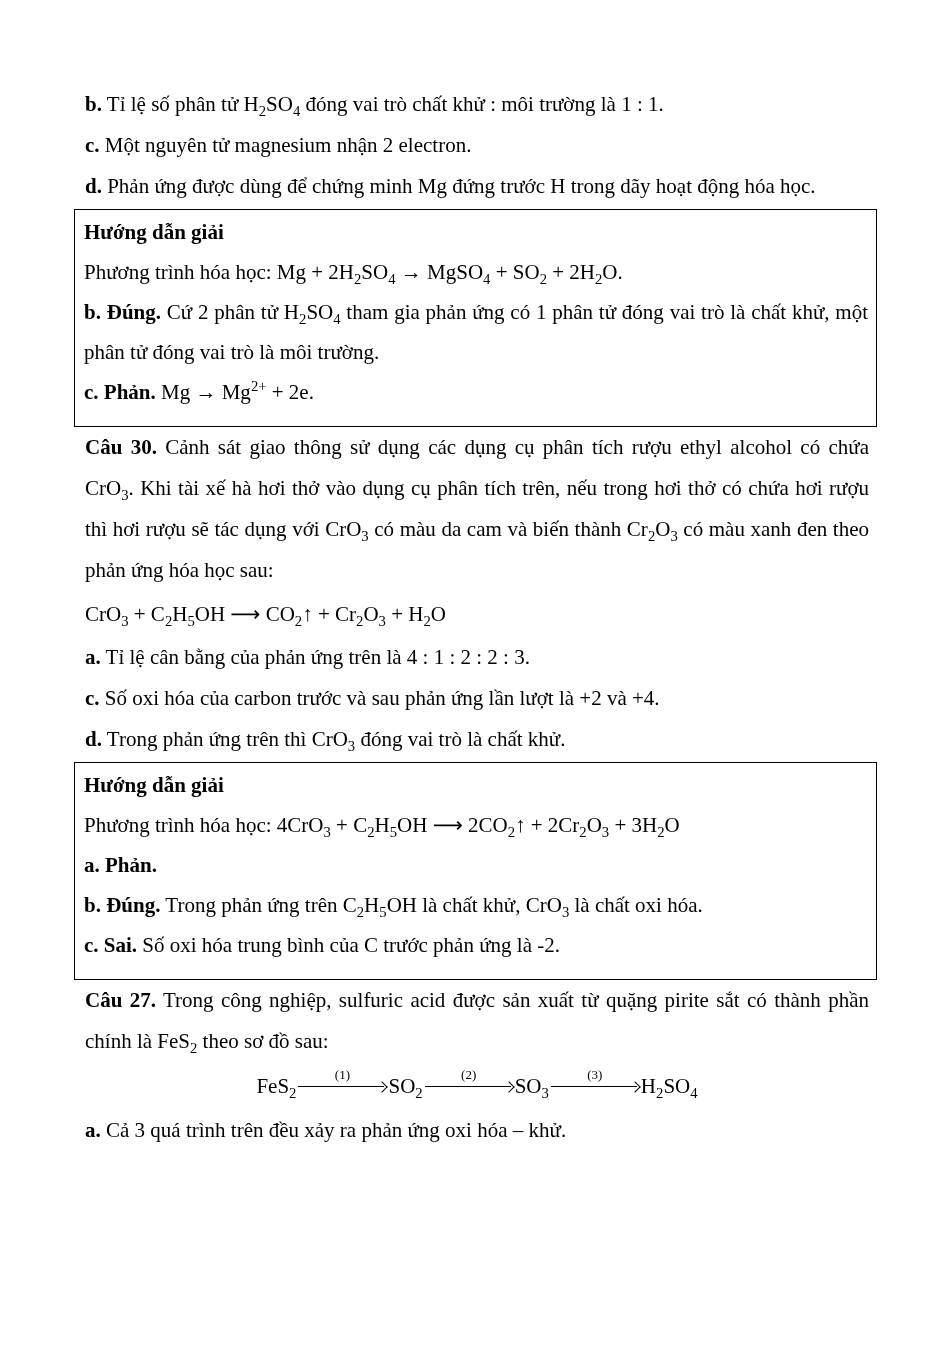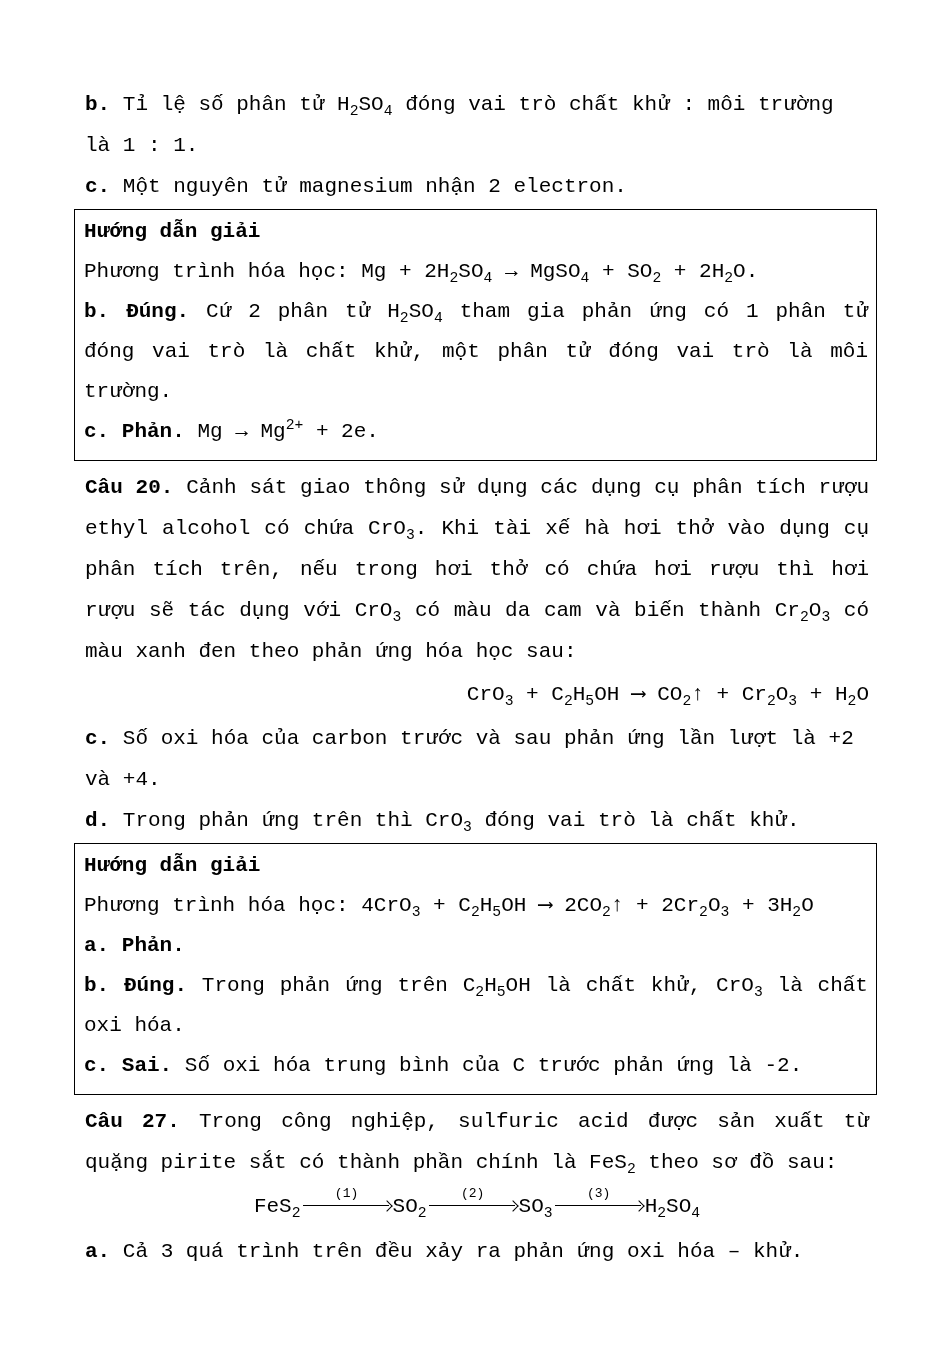--- a/index.html
+++ b/index.html
@@ -5,21 +5,21 @@
   html, body {
     margin: 0;
     padding: 0;
     background: #ffffff;
   }
   .page {
     position: relative;
     width: 952px;
     height: 1346px;
     background: #ffffff;
-    font-family: Liberation Mono, monospace;
+    font-family: Liberation Serif, serif;
     font-size: 21px;
     color: #000000;
     overflow: hidden;
     box-sizing: border-box;
   }
   .content {
     position: absolute;
     top: 84px;
     left: 85px;
     width: 784px;
@@ -34,32 +34,32 @@
   sub {
     font-size: 70%;
     line-height: 0;
   }
   sup {
     font-size: 70%;
     line-height: 0;
   }
   .solution-box {
     border: 1.6px solid #000000;
-    margin: 2px -8px 6px -11px;
-    padding: 2px 8px 8px 9px;
+    margin: 2px -8px 0 -11px;
+    padding: 2px 8px 14px 9px;
   }
   .box-line {
     line-height: 40px;
   }
   .box-title {
     font-weight: bold;
     line-height: 40px;
   }
   .equation {
-    text-align: right;
+    text-align: left;
     line-height: 46px;
   }
   .scheme {
     text-align: center;
     line-height: 48px;
     white-space: nowrap;
   }
   .sch-species { display: inline; }
   .sch-arrow {
     display: inline-block;
@@ -98,30 +98,32 @@
   }
 </style>
 </head>
 <body>
 
 <div class="page">
   <div class="content">
 
     <p class="line"><b>b.</b> Tỉ lệ số phân tử H<sub>2</sub>SO<sub>4</sub> đóng vai trò chất khử : môi trường là 1 : 1.</p>
     <p class="line"><b>c.</b> Một nguyên tử magnesium nhận 2 electron.</p>
+    <p class="line just"><b>d.</b> Phản ứng được dùng để chứng minh Mg đứng trước H trong dãy hoạt động hóa học.</p>
 
     <div class="solution-box">
       <p class="box-title">Hướng dẫn giải</p>
       <p class="line box-line">Phương trình hóa học: Mg + 2H<sub>2</sub>SO<sub>4</sub> → MgSO<sub>4</sub> + SO<sub>2</sub> + 2H<sub>2</sub>O.</p>
       <p class="line box-line just"><b>b. Đúng.</b> Cứ 2 phân tử H<sub>2</sub>SO<sub>4</sub> tham gia phản ứng có 1 phân tử đóng vai trò là chất khử, một phân tử đóng vai trò là môi trường.</p>
       <p class="line box-line"><b>c. Phản.</b> Mg → Mg<sup>2+</sup> + 2e.</p>
     </div>
 
-    <p class="line just"><b>Câu 20.</b> Cảnh sát giao thông sử dụng các dụng cụ phân tích rượu ethyl alcohol có chứa CrO<sub>3</sub>. Khi tài xế hà hơi thở vào dụng cụ phân tích trên, nếu trong hơi thở có chứa hơi rượu thì hơi rượu sẽ tác dụng với CrO<sub>3</sub> có màu da cam và biến thành Cr<sub>2</sub>O<sub>3</sub> có màu xanh đen theo phản ứng hóa học sau:</p>
+    <p class="line just"><b>Câu 30.</b> Cảnh sát giao thông sử dụng các dụng cụ phân tích rượu ethyl alcohol có chứa CrO<sub>3</sub>. Khi tài xế hà hơi thở vào dụng cụ phân tích trên, nếu trong hơi thở có chứa hơi rượu thì hơi rượu sẽ tác dụng với CrO<sub>3</sub> có màu da cam và biến thành Cr<sub>2</sub>O<sub>3</sub> có màu xanh đen theo phản ứng hóa học sau:</p>
     <p class="equation">CrO<sub>3</sub> + C<sub>2</sub>H<sub>5</sub>OH ⟶ CO<sub>2</sub>↑ + Cr<sub>2</sub>O<sub>3</sub> + H<sub>2</sub>O</p>
+    <p class="line"><b>a.</b> Tỉ lệ cân bằng của phản ứng trên là 4 : 1 : 2 : 2 : 3.</p>
     <p class="line"><b>c.</b> Số oxi hóa của carbon trước và sau phản ứng lần lượt là +2 và +4.</p>
     <p class="line"><b>d.</b> Trong phản ứng trên thì CrO<sub>3</sub> đóng vai trò là chất khử.</p>
 
     <div class="solution-box">
       <p class="box-title">Hướng dẫn giải</p>
       <p class="line box-line">Phương trình hóa học: 4CrO<sub>3</sub> + C<sub>2</sub>H<sub>5</sub>OH ⟶ 2CO<sub>2</sub>↑ + 2Cr<sub>2</sub>O<sub>3</sub> + 3H<sub>2</sub>O</p>
       <p class="line box-line"><b>a. Phản.</b></p>
       <p class="line box-line just"><b>b. Đúng.</b> Trong phản ứng trên C<sub>2</sub>H<sub>5</sub>OH là chất khử, CrO<sub>3</sub> là chất oxi hóa.</p>
       <p class="line box-line"><b>c. Sai.</b> Số oxi hóa trung bình của C trước phản ứng là -2.</p>
     </div>

